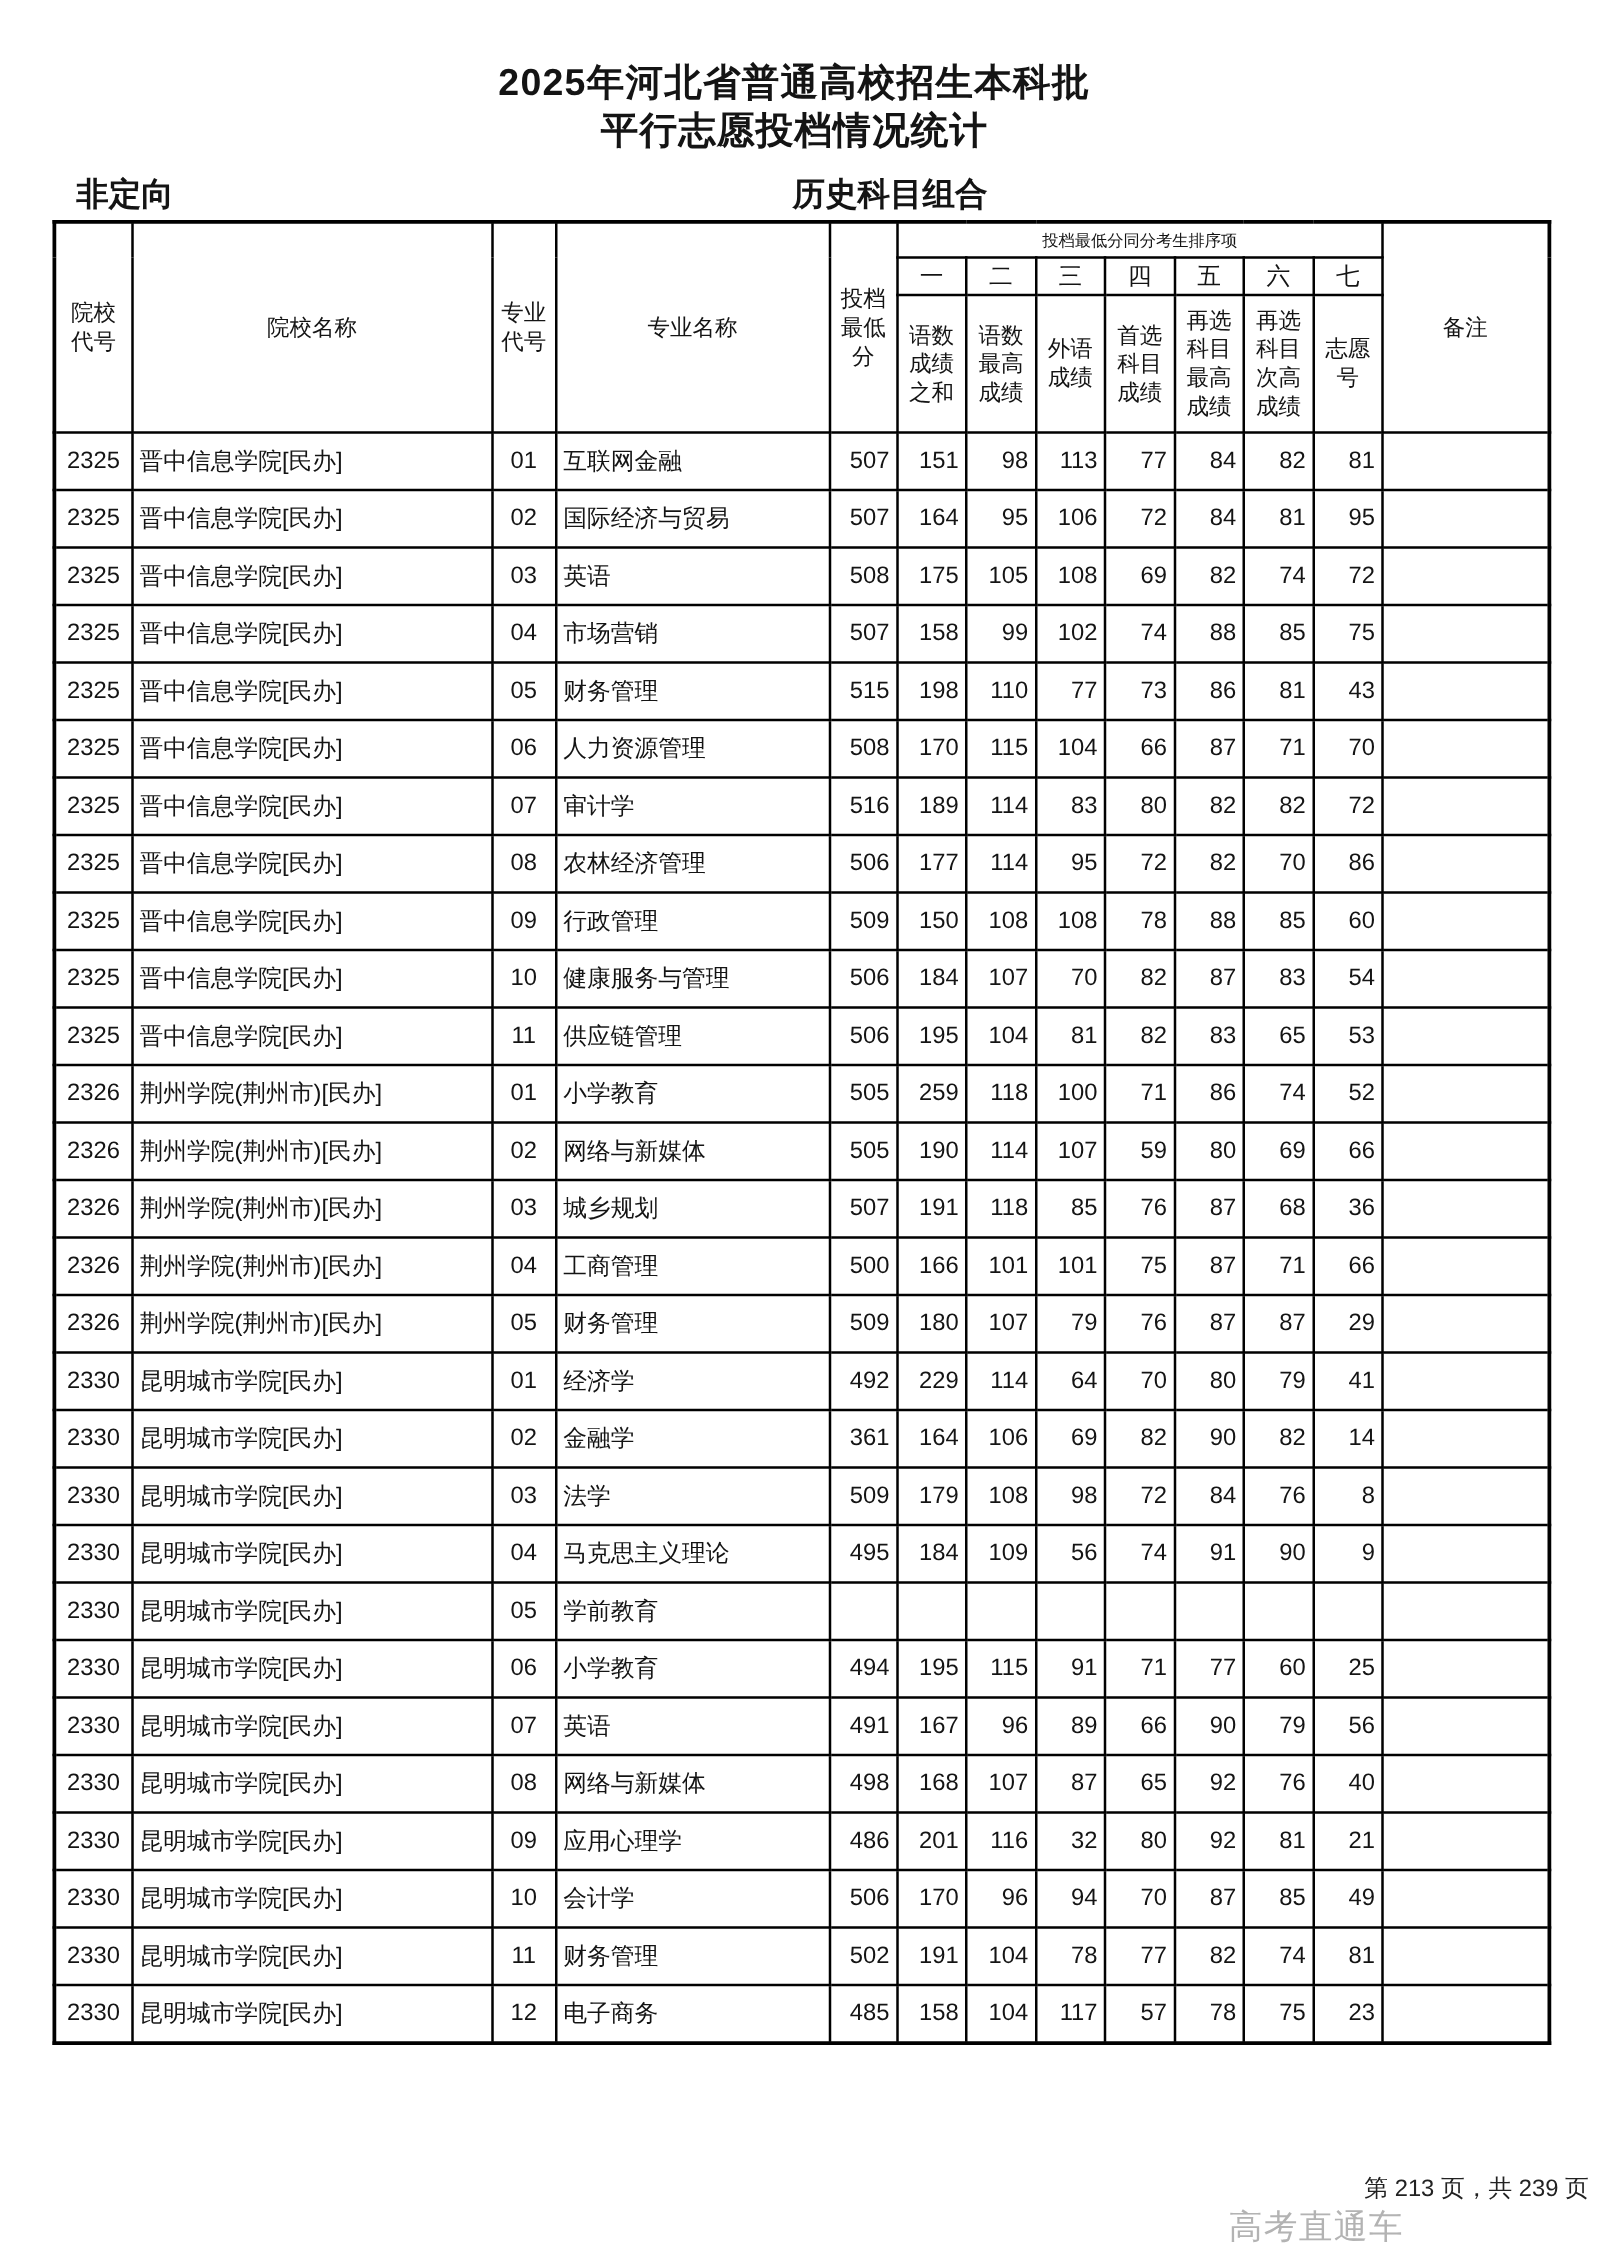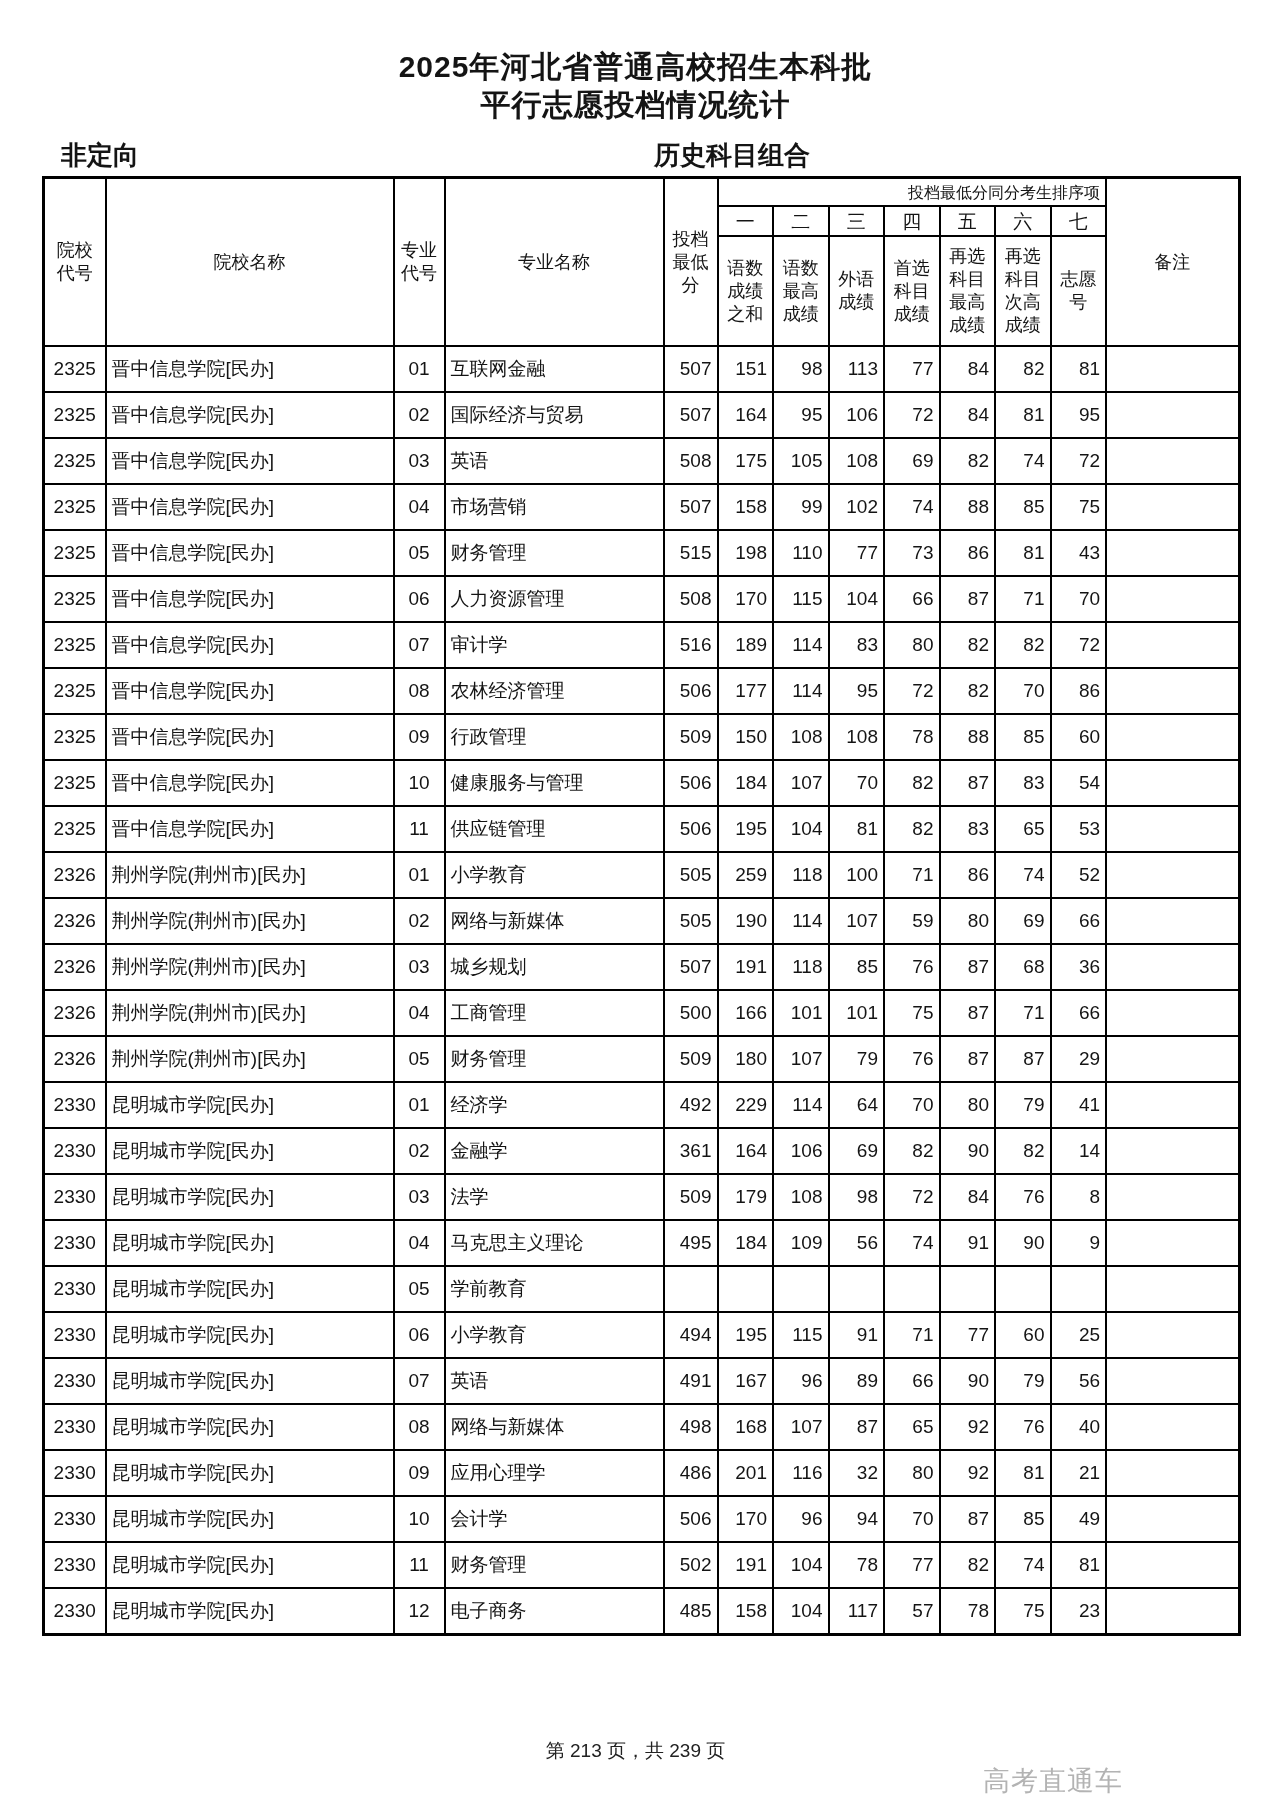--- a/index.html
+++ b/index.html
@@ -11,55 +11,55 @@
     color:#141414;
     overflow:hidden;
   }
   .title{
     position:absolute;top:48px;left:0;width:100%;
     text-align:center;font-weight:bold;font-size:30px;line-height:38px;
     letter-spacing:1px;
   }
   .section-labels{position:absolute;top:138px;left:16px;width:100%;height:34px;}
   .left-label{position:absolute;left:45px;top:0;font-size:26px;font-weight:bold;}
-  .right-label{position:absolute;left:618px;top:0;font-size:26px;font-weight:bold;margin-left:20px;}
+  .right-label{position:absolute;left:618px;top:0;font-size:26px;font-weight:bold;}
   table.main{
     position:absolute;top:176px;left:42px;
     width:1196px;
     border-collapse:collapse;
     table-layout:fixed;
     border:3px solid #000;
   }
   table.main th,table.main td{
     border:2px solid #000;
     padding:0 5px;
     white-space:pre-line;
     overflow:hidden;
     font-weight:normal;
   }
   thead th{font-size:18px;line-height:23px;text-align:center;vertical-align:middle;}
-  thead tr.group-row th.group{height:26px;font-size:16px;text-align:right;}
+  thead tr.group-row th.group{height:26px;font-size:13px;}
   thead tr.num-row th{height:28px;font-size:19px;}
   thead tr.label-row th{height:108px;}
   tbody td{height:44px;font-size:19px;vertical-align:middle;}
   col.c-code{width:62px;}
   col.c-college{width:288px;}
   col.c-mcode{width:51px;}
   col.c-major{width:219px;}
   col.c-min{width:54px;}
   col.c-score{width:55.5px;}
   col.c-remark{width:133px;}
   td.t-code{text-align:center;padding:0 2px;}
   td.t-college{text-align:left;border-radius:22px;}
   td.t-mcode{text-align:center;}
   td.t-major{text-align:left;}
   td.t-min,td.t-score{text-align:right;padding-right:6px;}
   .footer{
     position:absolute;top:1738px;left:0;width:100%;
-    text-align:center;font-size:19px;color:#222;
+    text-align:right;font-size:19px;color:#222;
   }
   .watermark{
     position:absolute;top:1763px;left:983px;
     font-size:27px;color:#b3b3b3;letter-spacing:1px;
   }
 </style>
 </head>
 <body>
 
 <div id="page">

